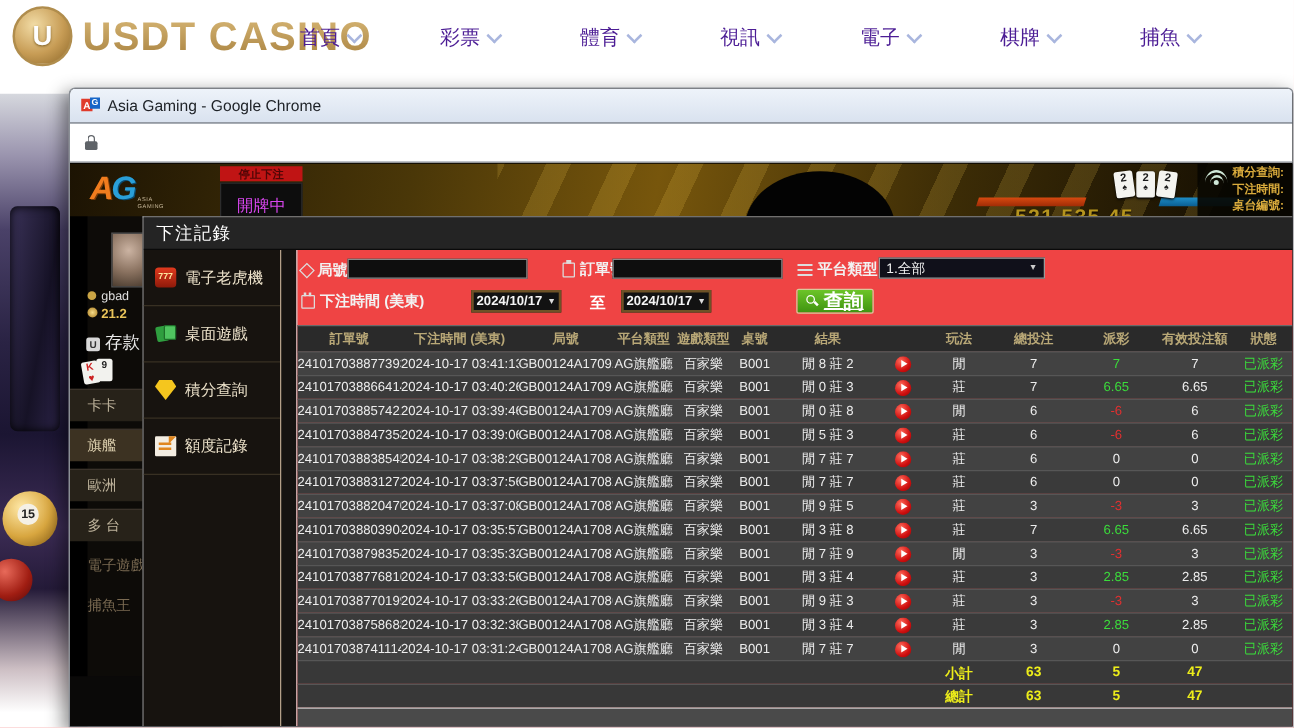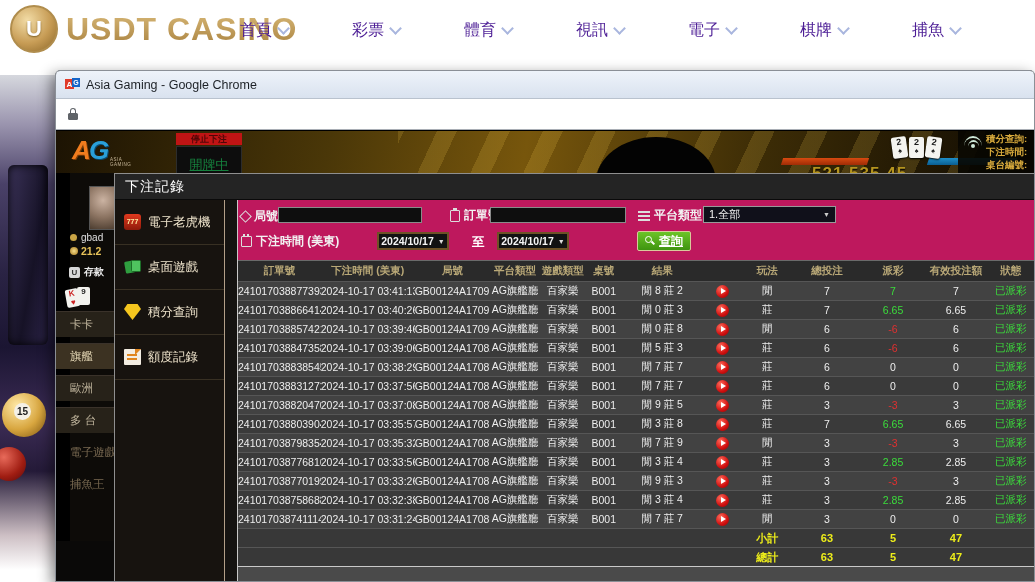--- a/index.html
+++ b/index.html
@@ -35,21 +35,21 @@
   
   .content{position:absolute;left:0;top:60px;right:0;bottom:0;background:#0d0b08;}
   .edge-strip{position:absolute;left:0;top:0;width:14px;height:100%;background:#000;}
   .banner{position:absolute;left:0;top:0;right:0;height:42px;overflow:hidden;background:linear-gradient(100deg,#1c1303 0%,#4a3708 28%,#77560c 48%,#3c2c06 72%,#0f0a02 100%);}
   .banner .ray{position:absolute;left:35%;top:-30px;width:60%;height:110px;background:repeating-linear-gradient(115deg,rgba(255,210,80,.16) 0 18px,rgba(0,0,0,0) 18px 48px);}
   .ag-logo{position:absolute;left:16px;top:4px;width:70px;height:34px;}
   .ag-a{position:absolute;left:0;top:0;font-size:26px;line-height:30px;font-weight:bold;font-style:italic;color:#f07c1e;text-shadow:1px 1px 0 #7a3c08;}
   .ag-g{position:absolute;left:17px;top:0;font-size:26px;line-height:30px;font-weight:bold;font-style:italic;color:#2a9fd8;text-shadow:1px 1px 0 #0b4a6e;}
   .ag-sub{position:absolute;left:38px;top:22px;font-size:4.5px;color:#c8b89a;letter-spacing:.5px;}
   .stop-bar{position:absolute;left:120px;top:2px;width:66px;height:12px;background:#c01414;color:#4f0606;font-size:9px;font-weight:bold;display:flex;align-items:center;justify-content:center;}
-  .deal-box{position:absolute;left:120px;top:15px;width:66px;height:38px;background:#0d0d0d;color:#15803d;font-size:13px;display:flex;align-items:center;justify-content:center;border:1px solid #2c2c2c;box-sizing:border-box;text-decoration:underline;}
+  .deal-box{position:absolute;left:120px;top:15px;width:66px;height:38px;background:#0d0d0d;color:#d946ef;font-size:13px;display:flex;align-items:center;justify-content:center;border:1px solid #2c2c2c;box-sizing:border-box;}
   .big-circle{position:absolute;left:540px;top:6px;width:120px;height:90px;border-radius:50%;background:#030303;}
   .bar-red{position:absolute;left:726px;top:27px;width:86px;height:7px;background:linear-gradient(#d84a10,#a02c06);transform:skewX(-18deg);}
   .bar-blue{position:absolute;left:872px;top:27px;width:88px;height:7px;background:linear-gradient(#1e8ec8,#0a5e92);transform:skewX(-18deg);}
   .cards{position:absolute;left:836px;top:6px;display:flex;gap:2px;}
   .pcard{width:15px;height:21px;background:#f4f4f0;border-radius:2px;color:#1a1a1a;font-size:9px;font-weight:bold;text-align:center;line-height:11px;box-shadow:0 1px 2px #000;}
   .pcard i{display:block;font-style:normal;font-size:7px;line-height:6px;}
   .cards .pcard:nth-child(1){transform:rotate(-8deg);}
   .cards .pcard:nth-child(3){transform:rotate(8deg);}
   .amount{position:absolute;left:756px;top:33px;font-size:17px;font-weight:bold;color:#b5941e;letter-spacing:1px;text-shadow:0 1px 1px #000;}
   .info-panel{position:absolute;right:0;top:0;width:76px;height:100%;background:rgba(8,6,1,.92);display:flex;}
@@ -59,21 +59,21 @@
   .wifi-icon .w2{width:11px;height:11px;top:4px;margin-left:-5.5px;}
   .wifi-icon .w3{width:4px;height:4px;top:8px;margin-left:-2px;background:#cfe8d8;border:none;border-radius:50%;}
   .info-labels{padding-top:2px;display:flex;flex-direction:column;gap:1px;}
   .info-labels div{font-size:9.5px;font-weight:bold;color:#d9ab3c;white-space:nowrap;line-height:12px;}
   
   .bg-avatar{position:absolute;left:33px;top:55px;width:26px;height:42px;background:radial-gradient(circle at 50% 32%,#cbb3a2,#8a7260 55%,#4c3d30);border:1px solid #555;}
   .bg-user{position:absolute;left:14px;top:101px;font-size:10px;color:#e0e0e0;}
   .bg-user::before{content:"";display:inline-block;width:7px;height:7px;border-radius:50%;background:#caa545;margin-right:4px;}
   .bg-balance{position:absolute;left:14px;top:114px;font-size:10.5px;font-weight:bold;color:#e8c35a;}
   .bg-balance::before{content:"";display:inline-block;width:8px;height:8px;border-radius:50%;background:radial-gradient(#f5dc8a,#a8791c);margin-right:3px;}
-  .bg-deposit{position:absolute;left:13px;top:134px;font-size:10px;color:#e8e8e8;font-weight:bold;}
+  .bg-deposit{position:absolute;left:13px;top:134px;font-size:14px;color:#e8e8e8;}
   .bg-deposit::before{content:"U";display:inline-block;width:11px;height:11px;border-radius:2px;background:#d8d8d8;color:#333;font-size:8px;font-weight:bold;text-align:center;line-height:11px;margin-right:4px;}
   .bg-cards{position:absolute;left:10px;top:156px;width:46px;height:22px;}
   .bg-cards .mc{position:absolute;width:13px;height:18px;background:#f2f2ee;border-radius:2px;font-size:8px;font-weight:bold;text-align:center;line-height:9px;}
   .bg-cards .mc.k{left:0;top:2px;transform:rotate(-10deg);color:#c22;}
   .bg-cards .mc.n9{left:11px;top:0;color:#222;}
   .bg-btn{position:absolute;left:0;width:58px;height:26px;background:#272219;color:#bfb49c;font-size:11.5px;display:flex;align-items:center;padding-left:14px;box-sizing:border-box;border-top:1px solid #3a322a;white-space:nowrap;overflow:hidden;}
   .bg-btn.hl{background:#3c3222;color:#e3d6b4;}
   .bg-btn.dim{background:transparent;border:none;color:#7a6a52;}
   .bottom-black{position:absolute;left:0;bottom:0;width:122px;height:40px;background:#0a0908;}
   
@@ -90,37 +90,37 @@
   .mi-cards::after{content:"9";position:absolute;left:8px;top:0;width:9px;height:12px;background:#fcfcf8;border-radius:1.5px;color:#b01818;font-size:7px;font-weight:bold;text-align:center;line-height:12px;box-shadow:0 0 1px #000;}
   .mi-slot{background:linear-gradient(#e23a1e,#8e1a0a);border-radius:3px;}
   .mi-slot::before{content:"777";position:absolute;left:0;right:0;top:4px;color:#ffe9a0;font-size:7px;font-weight:bold;text-align:center;line-height:8px;}
   .mi-table::before{content:"";position:absolute;left:1px;top:2px;width:10px;height:12px;background:#2f9e3f;border-radius:1.5px;transform:rotate(-10deg);}
   .mi-table::after{content:"";position:absolute;left:7px;top:1px;width:10px;height:12px;background:#4fc45f;border-radius:1.5px;border:1px solid #1d6e28;box-sizing:border-box;}
   .mi-gem{background:#f5c61e;clip-path:polygon(50% 100%,0 32%,20% 0,80% 0,100% 32%);}
   .mi-doc{background:#f3ede2;border-radius:1px;}
   .mi-doc::before{content:"";position:absolute;right:0;top:0;border-left:6px solid #e0861e;border-bottom:6px solid transparent;}
   .mi-doc::after{content:"";position:absolute;left:3px;top:5px;width:10px;height:2px;background:#e0861e;box-shadow:0 4px 0 #e0861e;}
   
-  .panel{position:absolute;left:122px;top:0;right:0;bottom:0;background:#be185d;border-left:1px solid #c9c9c9;box-sizing:border-box;}
+  .panel{position:absolute;left:122px;top:0;right:0;bottom:0;background:#ef4444;border-left:1px solid #c9c9c9;box-sizing:border-box;}
   .filters{position:absolute;left:0;top:0;right:0;height:60px;}
   .flabel{position:absolute;font-size:12px;font-weight:bold;color:#f2f2f2;display:flex;align-items:center;gap:4px;white-space:nowrap;}
   .ftxt{display:inline-block;}
   .tag-icon{width:9px;height:9px;border:1.5px solid #ddd;transform:rotate(45deg);box-sizing:border-box;}
   .clip-icon{width:10px;height:12px;border:1.5px solid #ddd;border-radius:1px;box-sizing:border-box;position:relative;}
   .clip-icon::before{content:"";position:absolute;left:2px;top:-3px;width:4px;height:3px;background:#ddd;}
   .list-icon{width:12px;height:10px;background:repeating-linear-gradient(#ddd 0 2px,transparent 2px 4px);}
   .cal-icon{width:11px;height:11px;border:1.5px solid #ddd;border-radius:1px;box-sizing:border-box;position:relative;}
   .cal-icon::before{content:"";position:absolute;left:1px;top:-3px;width:2px;height:3px;background:#ddd;box-shadow:4px 0 0 #ddd;}
   .finput{position:absolute;height:16px;background:#0e0e0e;border:1px solid #8a8a8a;box-sizing:border-box;color:#eee;font-size:11px;padding:0 4px;}
   .fselect{position:absolute;height:17px;background:#10101a;border:1px solid #999;box-sizing:border-box;color:#f2f2f2;font-size:11px;display:flex;align-items:center;justify-content:space-between;padding:0 5px;cursor:pointer;}
   .fselect .arr{font-size:7px;color:#ccc;}
   .datebox{position:absolute;height:18px;background:#121212;border:2px solid #6e5226;box-sizing:border-box;color:#f5f5f5;font-size:10.5px;font-weight:bold;display:flex;align-items:center;justify-content:center;gap:4px;cursor:pointer;}
   .datebox .arr{font-size:7px;color:#ddd;}
   .to-label{position:absolute;font-size:12.5px;font-weight:bold;color:#fff;}
-  .search-btn{position:absolute;height:20px;background:linear-gradient(#6cc428,#3f9410);border:1px solid #d9c99c;border-radius:2px;color:#fff;font-size:12px;font-weight:bold;display:flex;align-items:center;gap:4px;padding:0 7px;box-sizing:border-box;cursor:pointer;text-decoration:underline;}
+  .search-btn{position:absolute;height:20px;background:linear-gradient(#6cc428,#3f9410);border:1px solid #d9c99c;border-radius:2px;color:#fff;font-size:16px;font-weight:bold;display:flex;align-items:center;gap:4px;padding:0 7px;box-sizing:border-box;cursor:pointer;text-decoration:underline;}
   .mag-icon{position:relative;width:10px;height:10px;}
   .mag-icon::before{content:"";position:absolute;left:0;top:0;width:7px;height:7px;border:1.7px solid #fff;border-radius:50%;box-sizing:border-box;}
   .mag-icon::after{content:"";position:absolute;left:6px;top:6px;width:4px;height:1.7px;background:#fff;transform:rotate(45deg);}
   
   .ttable{position:absolute;left:0;top:60px;right:0;}
   .trow{display:flex;height:18px;align-items:center;border-top:1px solid #565656;}
   .trow.head{height:20px;background:#2a2a2a;border-top:1px solid #6a6a6a;}
   .trow:nth-child(even){background:#424242;}
   .trow:nth-child(odd){background:#3a3a3a;}
   .trow.head{background:#2a2a2a;}

